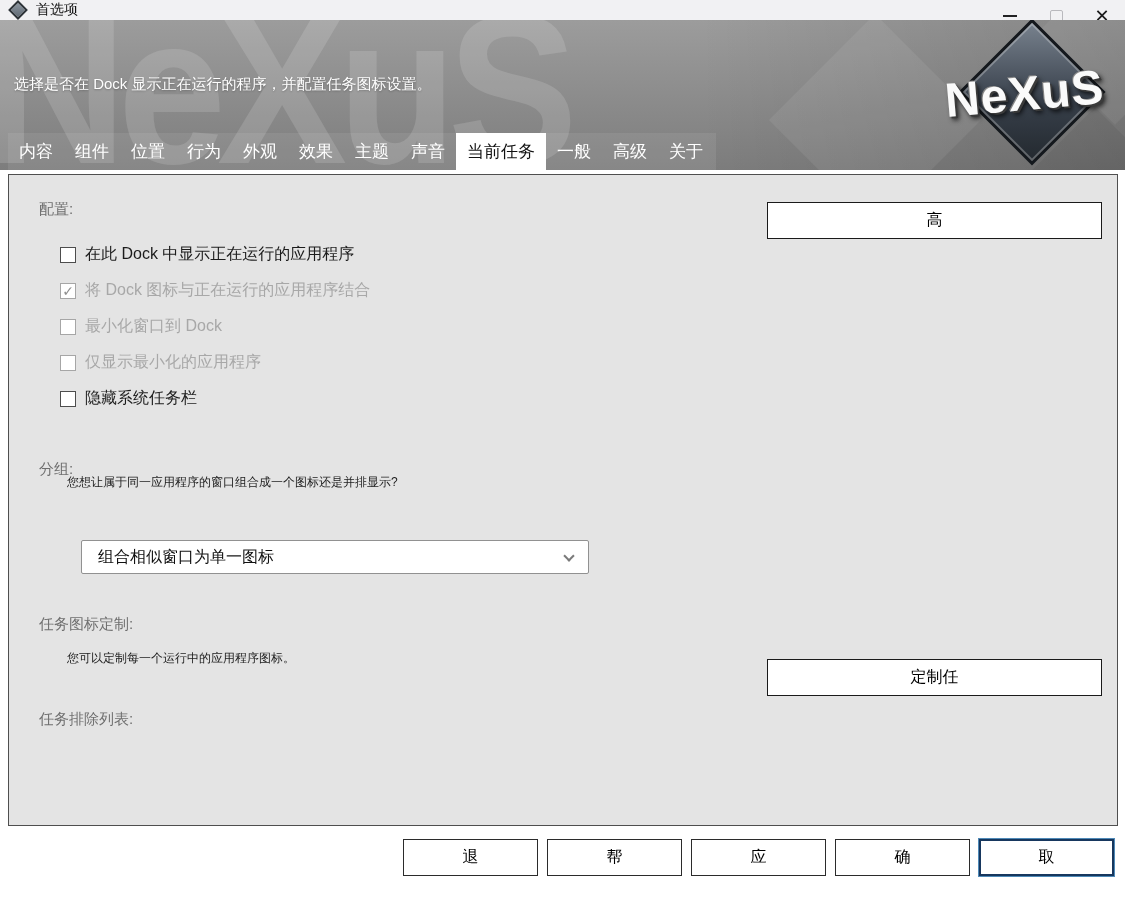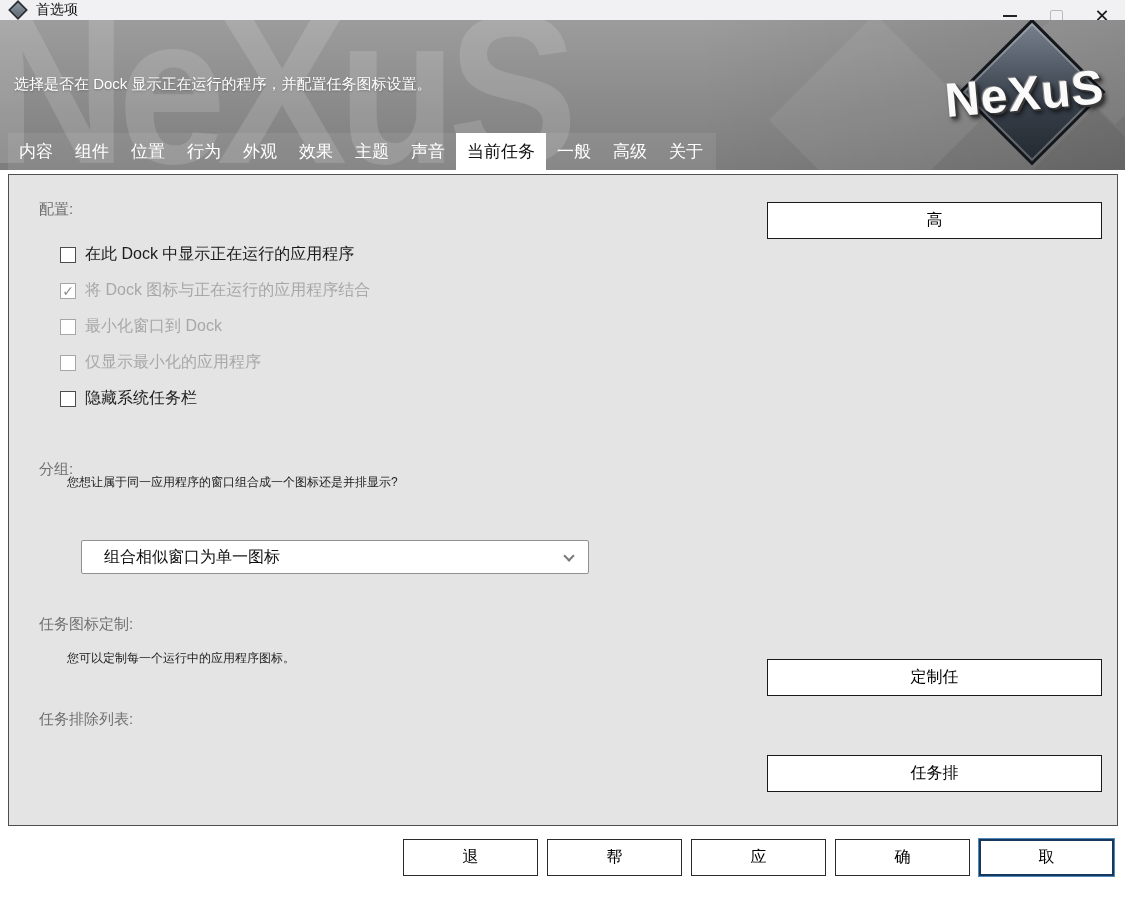--- a/index.html
+++ b/index.html
@@ -123,21 +123,21 @@
     position: absolute; left: 758px; width: 335px; height: 37px;
     background: #ffffff; border: 1px solid #1a1a1a;
     font-size: 16px; color: #000;
     display: flex; align-items: center; justify-content: center;
     cursor: default;
   }
   .dropdown {
     position: absolute; left: 72px; top: 365px; width: 508px; height: 34px;
     background: #ffffff; border: 1px solid #919191; border-radius: 2px;
     display: flex; align-items: center;
-    padding: 0 22px; font-size: 16px; color: #111;
+    padding: 0 16px; font-size: 16px; color: #111;
   }
   .chevron-down {
     position: absolute; right: 15px; top: 11px;
     width: 8px; height: 8px;
     border: solid #7a7a7a; border-width: 0 2px 2px 0;
     transform: rotate(45deg);
   }
 
   
   .footer {
@@ -238,21 +238,20 @@
   <div class="dropdown">
     <span>组合相似窗口为单一图标</span>
     <span class="chevron-down"></span>
   </div>
 
   <div class="section-label" style="left:30px; top:440px;">任务图标定制:</div>
   <div class="body-text" style="left:58px; top:475px;">您可以定制每一个运行中的应用程序图标。</div>
   <button class="side-btn" style="top:484px;">定制任</button>
 
   <div class="section-label" style="left:30px; top:535px;">任务排除列表:</div>
-  <button class="side-btn" style="top:580px;">任务排</button>
 
 </div>
 
 <div class="footer">
   <button class="footer-btn">退</button>
   <button class="footer-btn">帮</button>
   <button class="footer-btn">应</button>
   <button class="footer-btn">确</button>
   <button class="footer-btn focused">取</button>
 </div>

